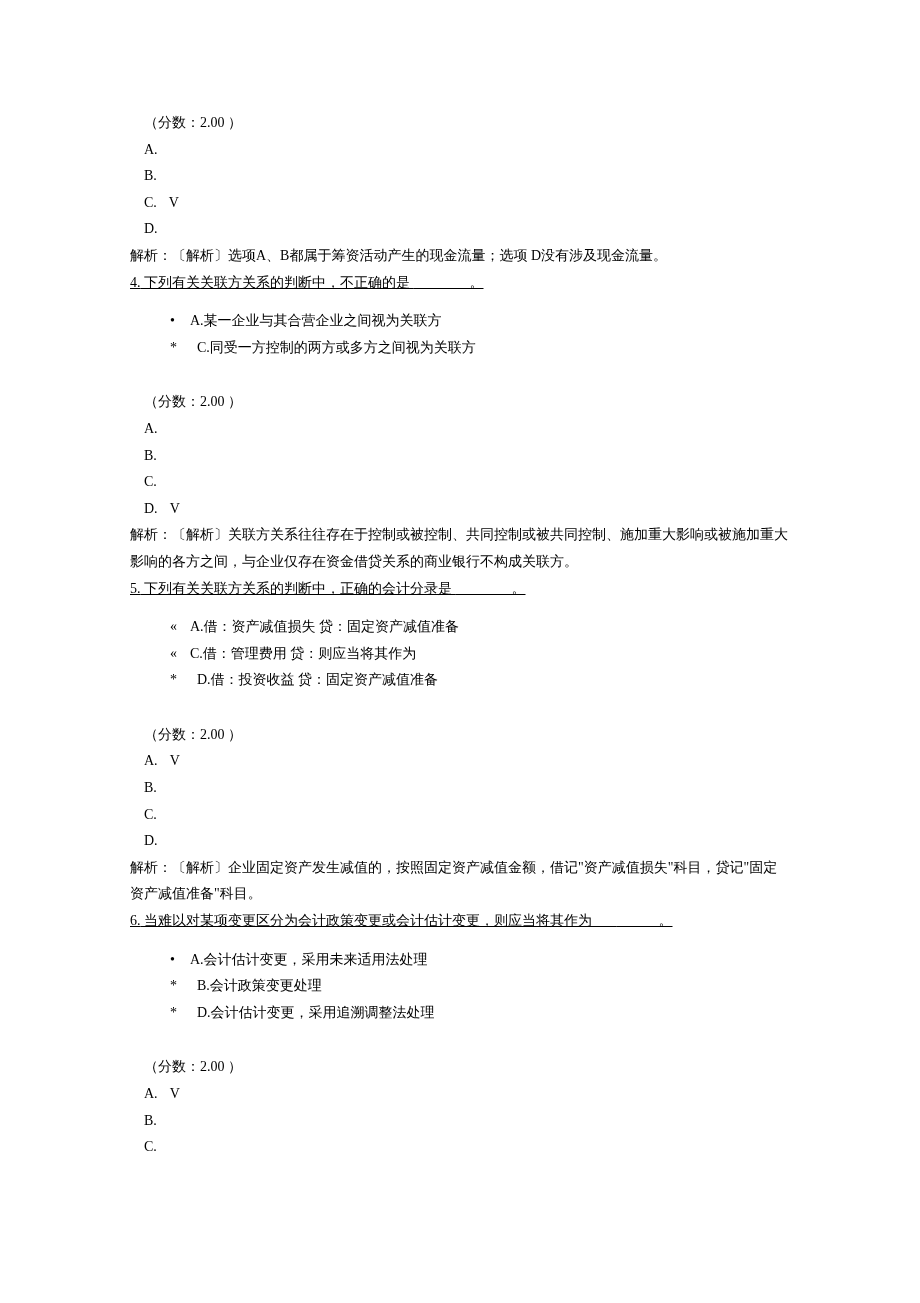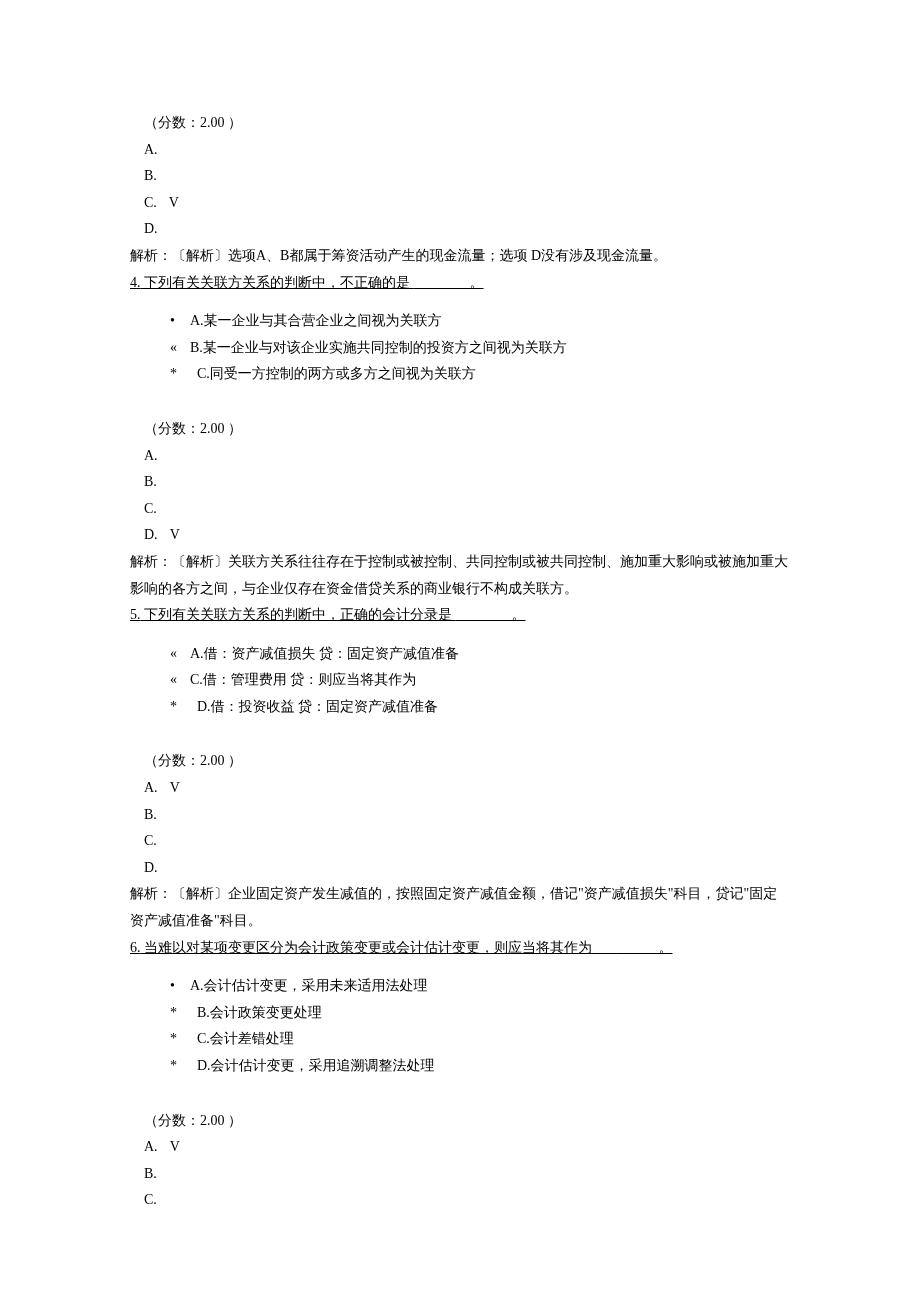--- a/index.html
+++ b/index.html
@@ -60,21 +60,20 @@
 <div class="analysis">解析：〔解析〕选项A、B都属于筹资活动产生的现金流量；选项 D没有涉及现金流量。</div>
 
 <div class="question-line">
   <span>4.</span>
   <span>下列有关关联方关系的判断中，不正确的是</span>
   <span class="blank"> ________。</span>
 </div>
 
 <div class="options">
   <div class="opt"><span class="bullet">•</span><span class="opt-label">A.某一企业与其合营企业之间视为关联方</span></div>
-  <div class="opt"><span class="bullet">«</span><span class="opt-label">B.某一企业与对该企业实施共同控制的投资方之间视为关联方</span></div>
   <div class="opt"><span class="bullet">*</span>&nbsp;&nbsp;<span class="opt-label">C.同受一方控制的两方或多方之间视为关联方</span></div>
 </div>
 
 <div style="height:14px"></div>
 <div class="score-line">（分数：2.00 ）</div>
 <div class="ans-line"><span>A.</span></div>
 <div class="ans-line"><span>B.</span></div>
 <div class="ans-line"><span>C.</span></div>
 <div class="ans-line"><span>D.</span><span class="check">V</span></div>
 <div class="analysis">解析：〔解析〕关联方关系往往存在于控制或被控制、共同控制或被共同控制、施加重大影响或被施加重大影响的各方之间，与企业仅存在资金借贷关系的商业银行不构成关联方。</div>
@@ -101,21 +100,20 @@
 
 <div class="question-line">
   <span>6.</span>
   <span>当难以对某项变更区分为会计政策变更或会计估计变更，则应当将其作为</span>&nbsp;&nbsp;&nbsp;&nbsp;&nbsp;&nbsp;
   <span class="blank"> ______。</span>
 </div>
 
 <div class="options">
   <div class="opt"><span class="bullet">•</span><span class="opt-label">A.会计估计变更，采用未来适用法处理</span></div>
   <div class="opt"><span class="bullet">*</span>&nbsp;&nbsp;<span class="opt-label">B.会计政策变更处理</span></div>
-  <div class="opt"><span class="bullet">*</span>&nbsp;&nbsp;<span class="opt-label">C.会计差错处理</span></div>
   <div class="opt"><span class="bullet">*</span>&nbsp;&nbsp;<span class="opt-label">D.会计估计变更，采用追溯调整法处理</span></div>
 </div>
 
 <div style="height:14px"></div>
 <div class="score-line">（分数：2.00 ）</div>
 <div class="ans-line"><span>A.</span><span class="check">V</span></div>
 <div class="ans-line"><span>B.</span></div>
 <div class="ans-line"><span>C.</span></div>
 
 </body></html>

